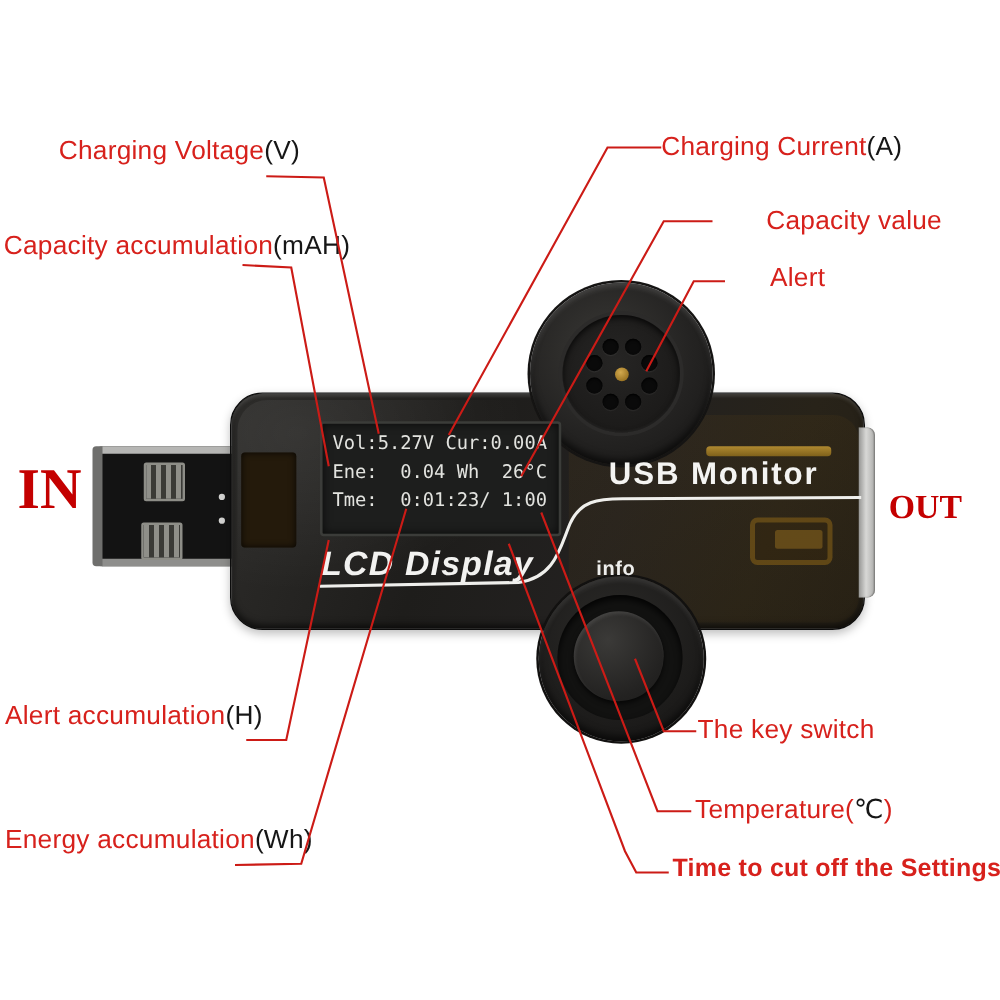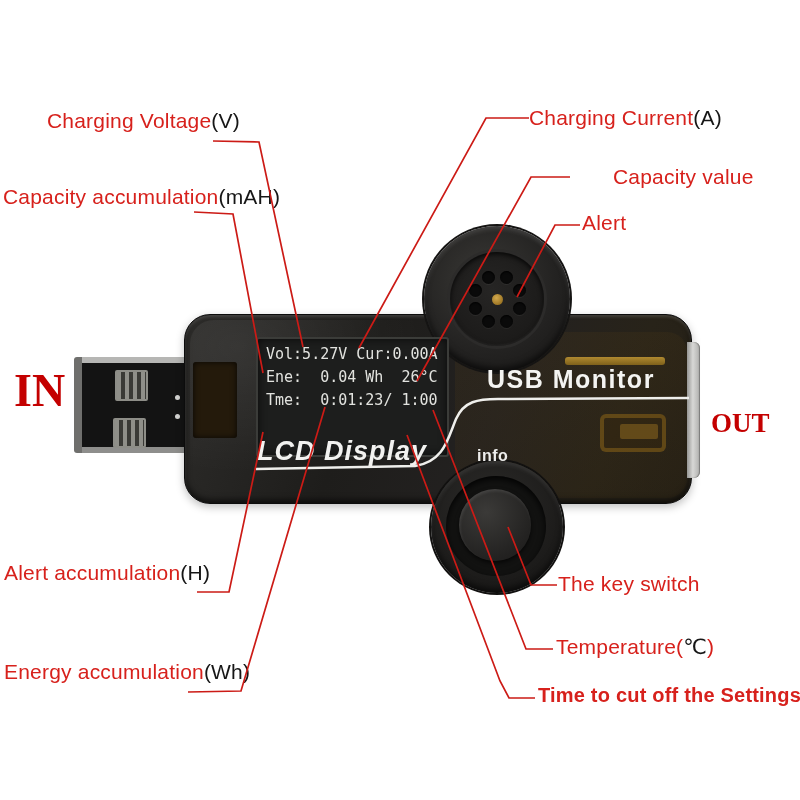--- a/index.html
+++ b/index.html
@@ -44,21 +44,21 @@
   .keybump{position:absolute;left:431px;top:461px;width:132px;height:132px;border-radius:50%;
            background:radial-gradient(circle at 45% 35%,#2c2b29,#1b1a19 70%,#141312);
            box-shadow:inset 0 3px 4px rgba(255,255,255,.1), inset 0 -4px 6px rgba(0,0,0,.6), 0 0 0 2px #121110;}
   .keyring{position:absolute;left:446px;top:476px;width:100px;height:100px;border-radius:50%;
            background:#121211;box-shadow:inset 0 3px 6px rgba(0,0,0,.85);}
   .keybtn{position:absolute;left:459px;top:489px;width:72px;height:72px;border-radius:50%;
            background:radial-gradient(circle at 38% 32%,#3b3a38,#232221 70%,#1c1b1a);
            box-shadow:inset 1px 2px 3px rgba(255,255,255,.1), 0 2px 4px rgba(0,0,0,.7);}
 
   
-  .lcd{position:absolute;left:256px;top:337px;width:193px;height:120px;background:#1d1e1d;
+  .lcd{position:absolute;left:256px;top:337px;width:193px;height:92px;background:#1d1e1d;
        border:2px solid #3b3c39;border-radius:3px;box-shadow:inset 0 0 8px rgba(0,0,0,.7);
        padding:4px 0 0 8px;box-sizing:border-box;}
   .lcd-row{font-family:"DejaVu Sans Mono",monospace;font-size:15px;line-height:23px;
        color:#e2e3df;white-space:pre;letter-spacing:0;}
   .lcd-label{position:absolute;left:257px;top:436px;font-size:27px;font-weight:bold;font-style:italic;
        color:#f2f2f0;letter-spacing:1px;}
   .brand{position:absolute;left:487px;top:365px;font-size:25px;font-weight:bold;color:#f4f4f2;letter-spacing:1.5px;}
   .info{position:absolute;left:477px;top:447px;font-size:16px;font-weight:bold;color:#eeeeec;letter-spacing:.5px;}
 
   
@@ -157,24 +157,24 @@
     <div class="lbl" style="left:47px;top:109px;">
       <span>Charging  Voltage</span><span class="unit">(V)</span>
     </div>
     <div class="lbl" style="left:529px;top:106px;">
       <span>Charging  Current</span><span class="unit">(A)</span>
     </div>
     <div class="lbl" style="left:3px;top:185px;">
       <span>Capacity  accumulation</span><span class="unit">(mAH)</span>
     </div>
     <div class="lbl" style="left:573px;top:165px;margin-left:40px;">Capacity value</div>
-    <div class="lbl" style="left:582px;top:211px;">Alert</div>
+    <div class="lbl" style="left:616px;top:211px;">Alert</div>
 
     <div class="serif" style="left:14px;top:364px;font-size:46px;">IN</div>
-    <div class="serif" style="left:711px;top:408px;font-size:27px;">OUT</div>
+    <div class="serif" style="left:711px;top:390px;font-size:27px;">OUT</div>
 
     <div class="lbl" style="left:4px;top:561px;">
       <span>Alert  accumulation</span><span class="unit">(H)</span>
     </div>
     <div class="lbl" style="left:4px;top:660px;">
       <span>Energy  accumulation</span><span class="unit">(Wh)</span>
     </div>
 
     <div class="lbl" style="left:558px;top:572px;">The key switch</div>
 

